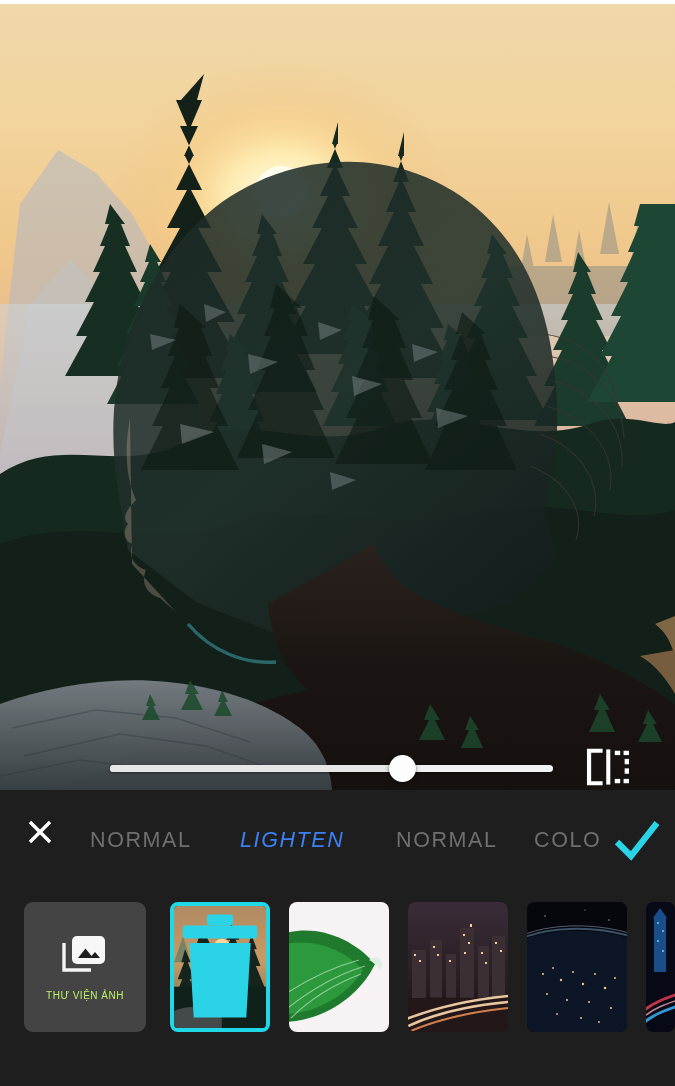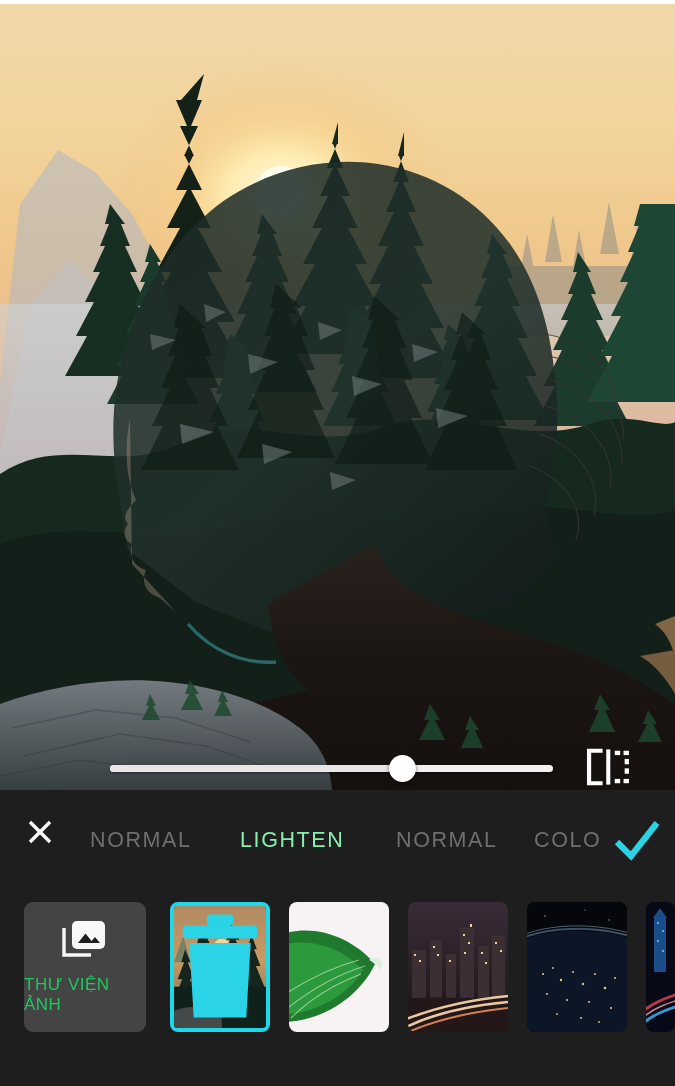--- a/index.html
+++ b/index.html
@@ -30,33 +30,33 @@
   
   .bottom-panel { position:absolute; left:0; top:790px; width:675px; height:296px; background:#1e1e1e; }
 
   
   .mode-bar { position:absolute; left:0; top:0; width:675px; height:100px; background:#1e1e1e; }
   .close-btn { position:absolute; left:20px; top:22px; width:40px; height:40px;
                display:flex; align-items:center; justify-content:center; }
   .mode-strip { position:absolute; left:68px; top:0; right:0; height:100px; }
   .mode-item { position:absolute; top:26px; height:48px; line-height:48px;
                font-size:21.5px; letter-spacing:1.6px; color:#6f6f6f; white-space:nowrap; }
-  .mode-item.active { color:#86efac; }
+  .mode-item.active { color:#3b82f6;font-style:italic; }
   .check-btn { position:absolute; left:612px; top:25px; width:50px; height:50px;
                display:flex; align-items:center; justify-content:center; }
   .check-mask { position:absolute; left:602px; top:806px; width:78px; height:68px;
                 background:#1e1e1e; }
 
   
   .thumb-strip { position:absolute; left:0; top:104px; width:675px; height:160px; }
 
   .gallery-btn { position:absolute; left:24px; top:8px; width:122px; height:130px;
                  background:#444444; border-radius:9px;
                  display:flex; flex-direction:column; align-items:center; justify-content:center; }
-  .gallery-label { margin-top:16px; font-size:17px; letter-spacing:.5px; color:#22c55e; }
+  .gallery-label { margin-top:16px; font-size:10px; letter-spacing:.5px; color:#bef264; }
 
   .thumb { position:absolute; top:8px; width:100px; height:130px; border-radius:8px;
            overflow:hidden; background:#141414; }
   .thumb svg, .thumb .fillimg { display:block; width:100%; height:100%; }
   .thumb.selected { border:4px solid #1fd9e8; }
   .trash-overlay { position:absolute; left:50%; top:50%; transform:translate(-50%,-50%);
                    width:42px; height:50px; }
 
   .noclick { pointer-events:none; }
 </style>

